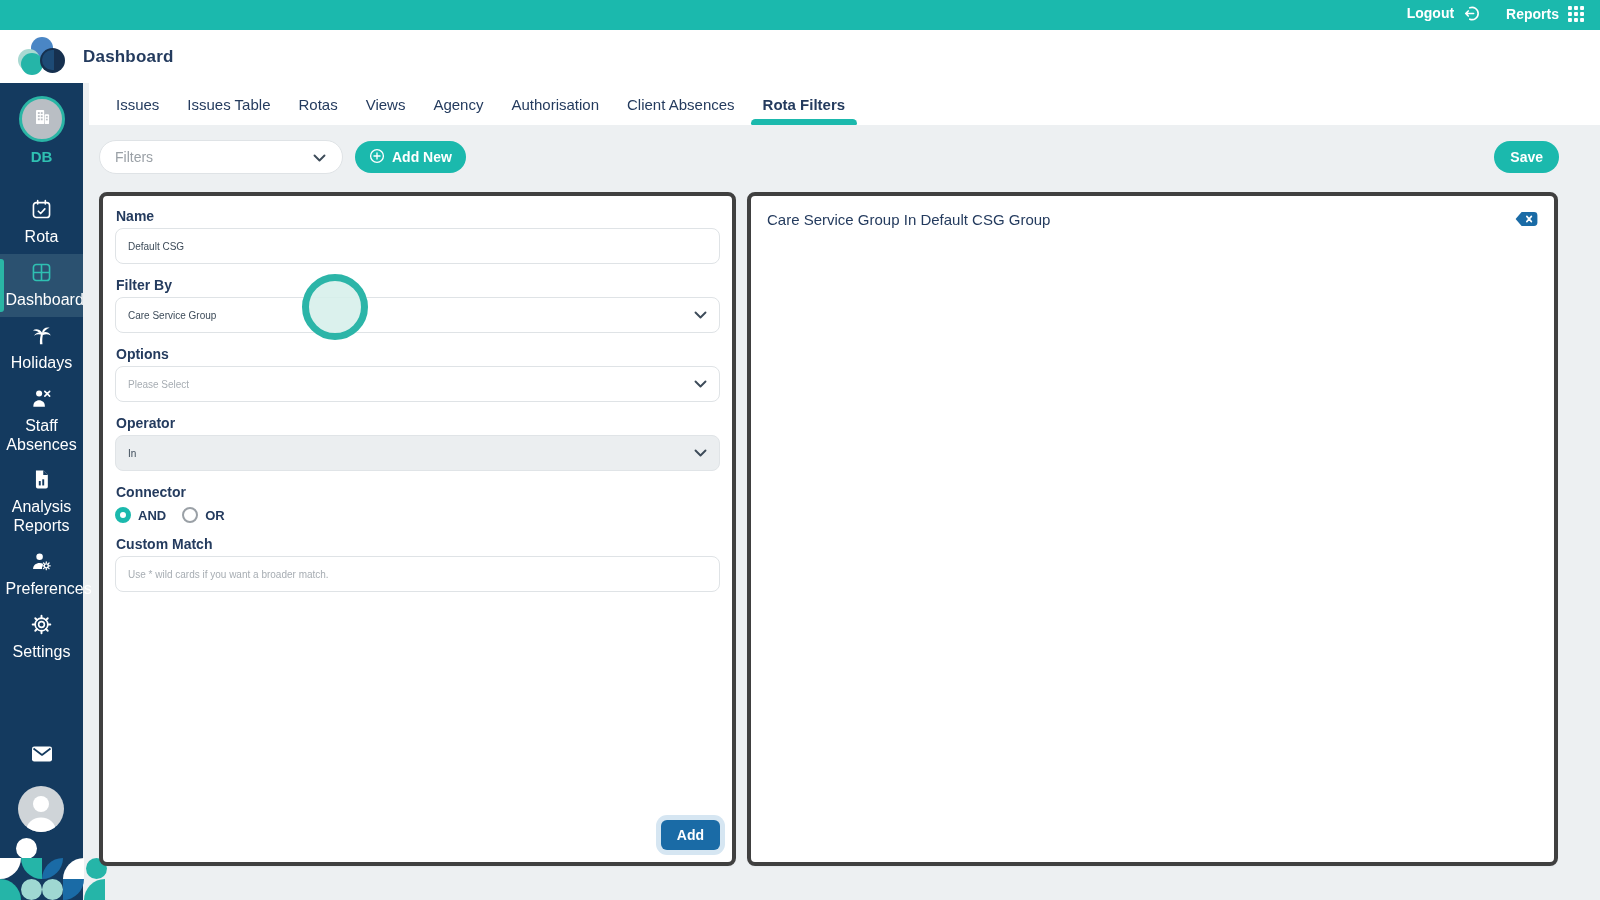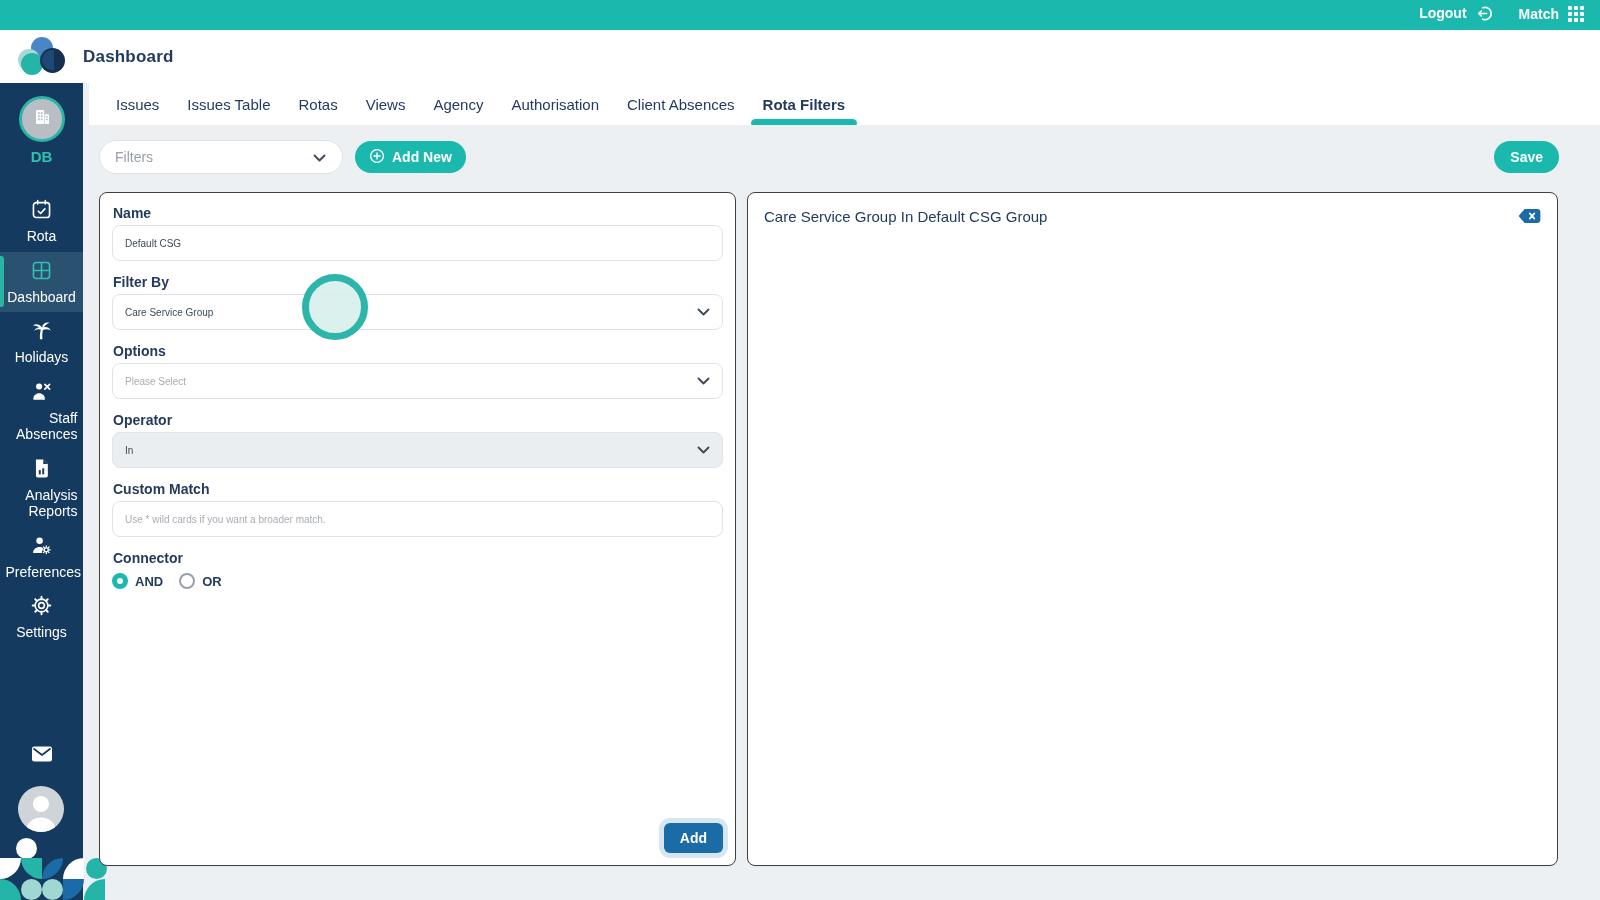--- a/index.html
+++ b/index.html
@@ -39,21 +39,21 @@
   .side-avatar {
     margin-top:13px; width:46px; height:46px; border-radius:50%;
     background:#b9bec4; border:3px solid #2ab5a5; display:flex; align-items:center; justify-content:center; cursor:pointer;
   }
   .side-initials { margin-top:6px; color:#2fc0b2; font-size:15px; font-weight:700; }
   .side-nav { margin-top:26px; width:100%; display:flex; flex-direction:column; }
   .nav-item {
     width:100%; padding:7px 2px; display:flex; flex-direction:column; align-items:center; gap:3px;
     cursor:pointer; position:relative;
   }
-  .nav-item .lbl { color:#fff; font-size:14px; line-height:1.18; text-align:right; max-width:72px; }
+  .nav-item .lbl { color:#fff; font-size:16px; line-height:1.18; text-align:center; max-width:72px; }
   .nav-item.active { background:#2b5170; }
   .nav-item.active::before {
     content:""; position:absolute; left:0; top:8%; height:84%; width:4px;
     background:#2ab5a5; border-radius:0 3px 3px 0;
   }
   .side-mail { position:absolute; bottom:132px; left:0; width:83px; display:flex; justify-content:center; cursor:pointer; }
   .side-user {
     position:absolute; bottom:68px; left:18px; width:46px; height:46px; border-radius:50%;
     background:#cfd4d8; overflow:hidden; display:flex; align-items:flex-end; justify-content:center; cursor:pointer;
   }
@@ -83,21 +83,21 @@
   }
   .btn-teal {
     height:32px; background:#1bb9ad; color:#fff; border:none; border-radius:16px;
     font-family:inherit; font-size:14px; font-weight:700; display:flex; align-items:center; gap:7px;
     padding:0 14px; cursor:pointer;
   }
   .btn-addnew { margin-left:12px; }
   .btn-save { margin-left:auto; padding:0 16px; }
   
   .panel {
-    position:absolute; top:109px; background:#fff; border:1px solid #404040; border-radius:8px;
+    position:absolute; top:109px; background:#fff; border:4px solid #404040; border-radius:8px;
     box-shadow:0 1px 2px rgba(20,58,95,.04); z-index:2;
   }
   .left-panel  { left:16px;  width:637px; height:674px; padding:12px; }
   .right-panel { left:664px; width:811px; height:674px; padding:12px 16px; display:flex; align-items:flex-start; justify-content:space-between; }
   .field { margin-bottom:13px; }
   .field-label { font-size:14px; font-weight:700; color:#243b5e; margin:0 0 4px 1px; }
   .text-input, .select {
     width:100%; height:36px; border:1px solid #dfe3e6; border-radius:8px; background:#fff;
     font-family:inherit; font-size:10px; color:#3d4b59; padding:0 12px; outline:none;
   }
@@ -131,21 +131,21 @@
   <div class="tb-link">
     <span>Logout</span>
     <span>
       <svg width="17" height="17" viewBox="0 0 20 20">
           <path d="M8 3.3 a7.2 7.2 0 1 1 0 13.4" fill="none" stroke="#fff" stroke-width="1.9" stroke-linecap="round"></path>
           <path d="M12.5 10 H3.2 M6.2 7 l-3 3 3 3" fill="none" stroke="#fff" stroke-width="1.9" stroke-linecap="round" stroke-linejoin="round"></path>
         </svg>
     </span>
   </div>
   <div class="tb-link">
-    <span>Match</span>
+    <span>Reports</span>
     <span>
       <svg width="16" height="16" viewBox="0 0 18 18">
           <g fill="#fff">
             <rect x="0" y="0" width="4.4" height="4.4" rx="1"></rect>
             <rect x="6.8" y="0" width="4.4" height="4.4" rx="1"></rect>
             <rect x="13.6" y="0" width="4.4" height="4.4" rx="1"></rect>
             <rect x="0" y="6.8" width="4.4" height="4.4" rx="1"></rect>
             <rect x="6.8" y="6.8" width="4.4" height="4.4" rx="1"></rect>
             <rect x="13.6" y="6.8" width="4.4" height="4.4" rx="1"></rect>
             <rect x="0" y="13.6" width="4.4" height="4.4" rx="1"></rect>
@@ -391,36 +391,36 @@
       <div class="select disabled">
         <span class="sel-value">In</span>
         <span>
           <svg width="13" height="8" viewBox="0 0 13 8">
               <path d="M1.5 1.5 L6.5 6.5 L11.5 1.5" stroke="#3d4b59" stroke-width="1.9" fill="none" stroke-linecap="round" stroke-linejoin="round"></path>
             </svg>
         </span>
       </div>
     </div>
     <div class="field">
-      <div class="field-label">Custom Match</div>
-      <input class="text-input" type="text" placeholder="Use * wild cards if you want a broader match." style="">
-    </div>
-    <div class="field">
       <div class="field-label">Connector</div>
       <div class="radio-row">
         <div class="radio-opt checked">
           <span class="radio-circle"></span>
           <span class="r-lbl">AND</span>
         </div>
         <div class="radio-opt">
           <span class="radio-circle"></span>
           <span class="r-lbl">OR</span>
         </div>
       </div>
     </div>
+    <div class="field">
+      <div class="field-label">Custom Match</div>
+      <input class="text-input" type="text" placeholder="Use * wild cards if you want a broader match." style="">
+    </div>
     <button class="btn-add">Add</button>
   </div>
 
   <div class="panel right-panel">
     <div class="applied-text">Care Service Group In Default CSG Group</div>
     <span class="dismiss-tag">
       <svg width="23" height="16" viewBox="0 0 23 16">
           <path d="M0.6 8 L6.6 1 H19 a3.4 3.4 0 0 1 3.4 3.4 v7.2 A3.4 3.4 0 0 1 19 15 H6.6 Z" fill="#1a6ba6"></path>
           <path d="M11.8 5.4 l4.6 5.2 M16.4 5.4 l-4.6 5.2" stroke="#fff" stroke-width="1.6" stroke-linecap="round"></path>
         </svg>

